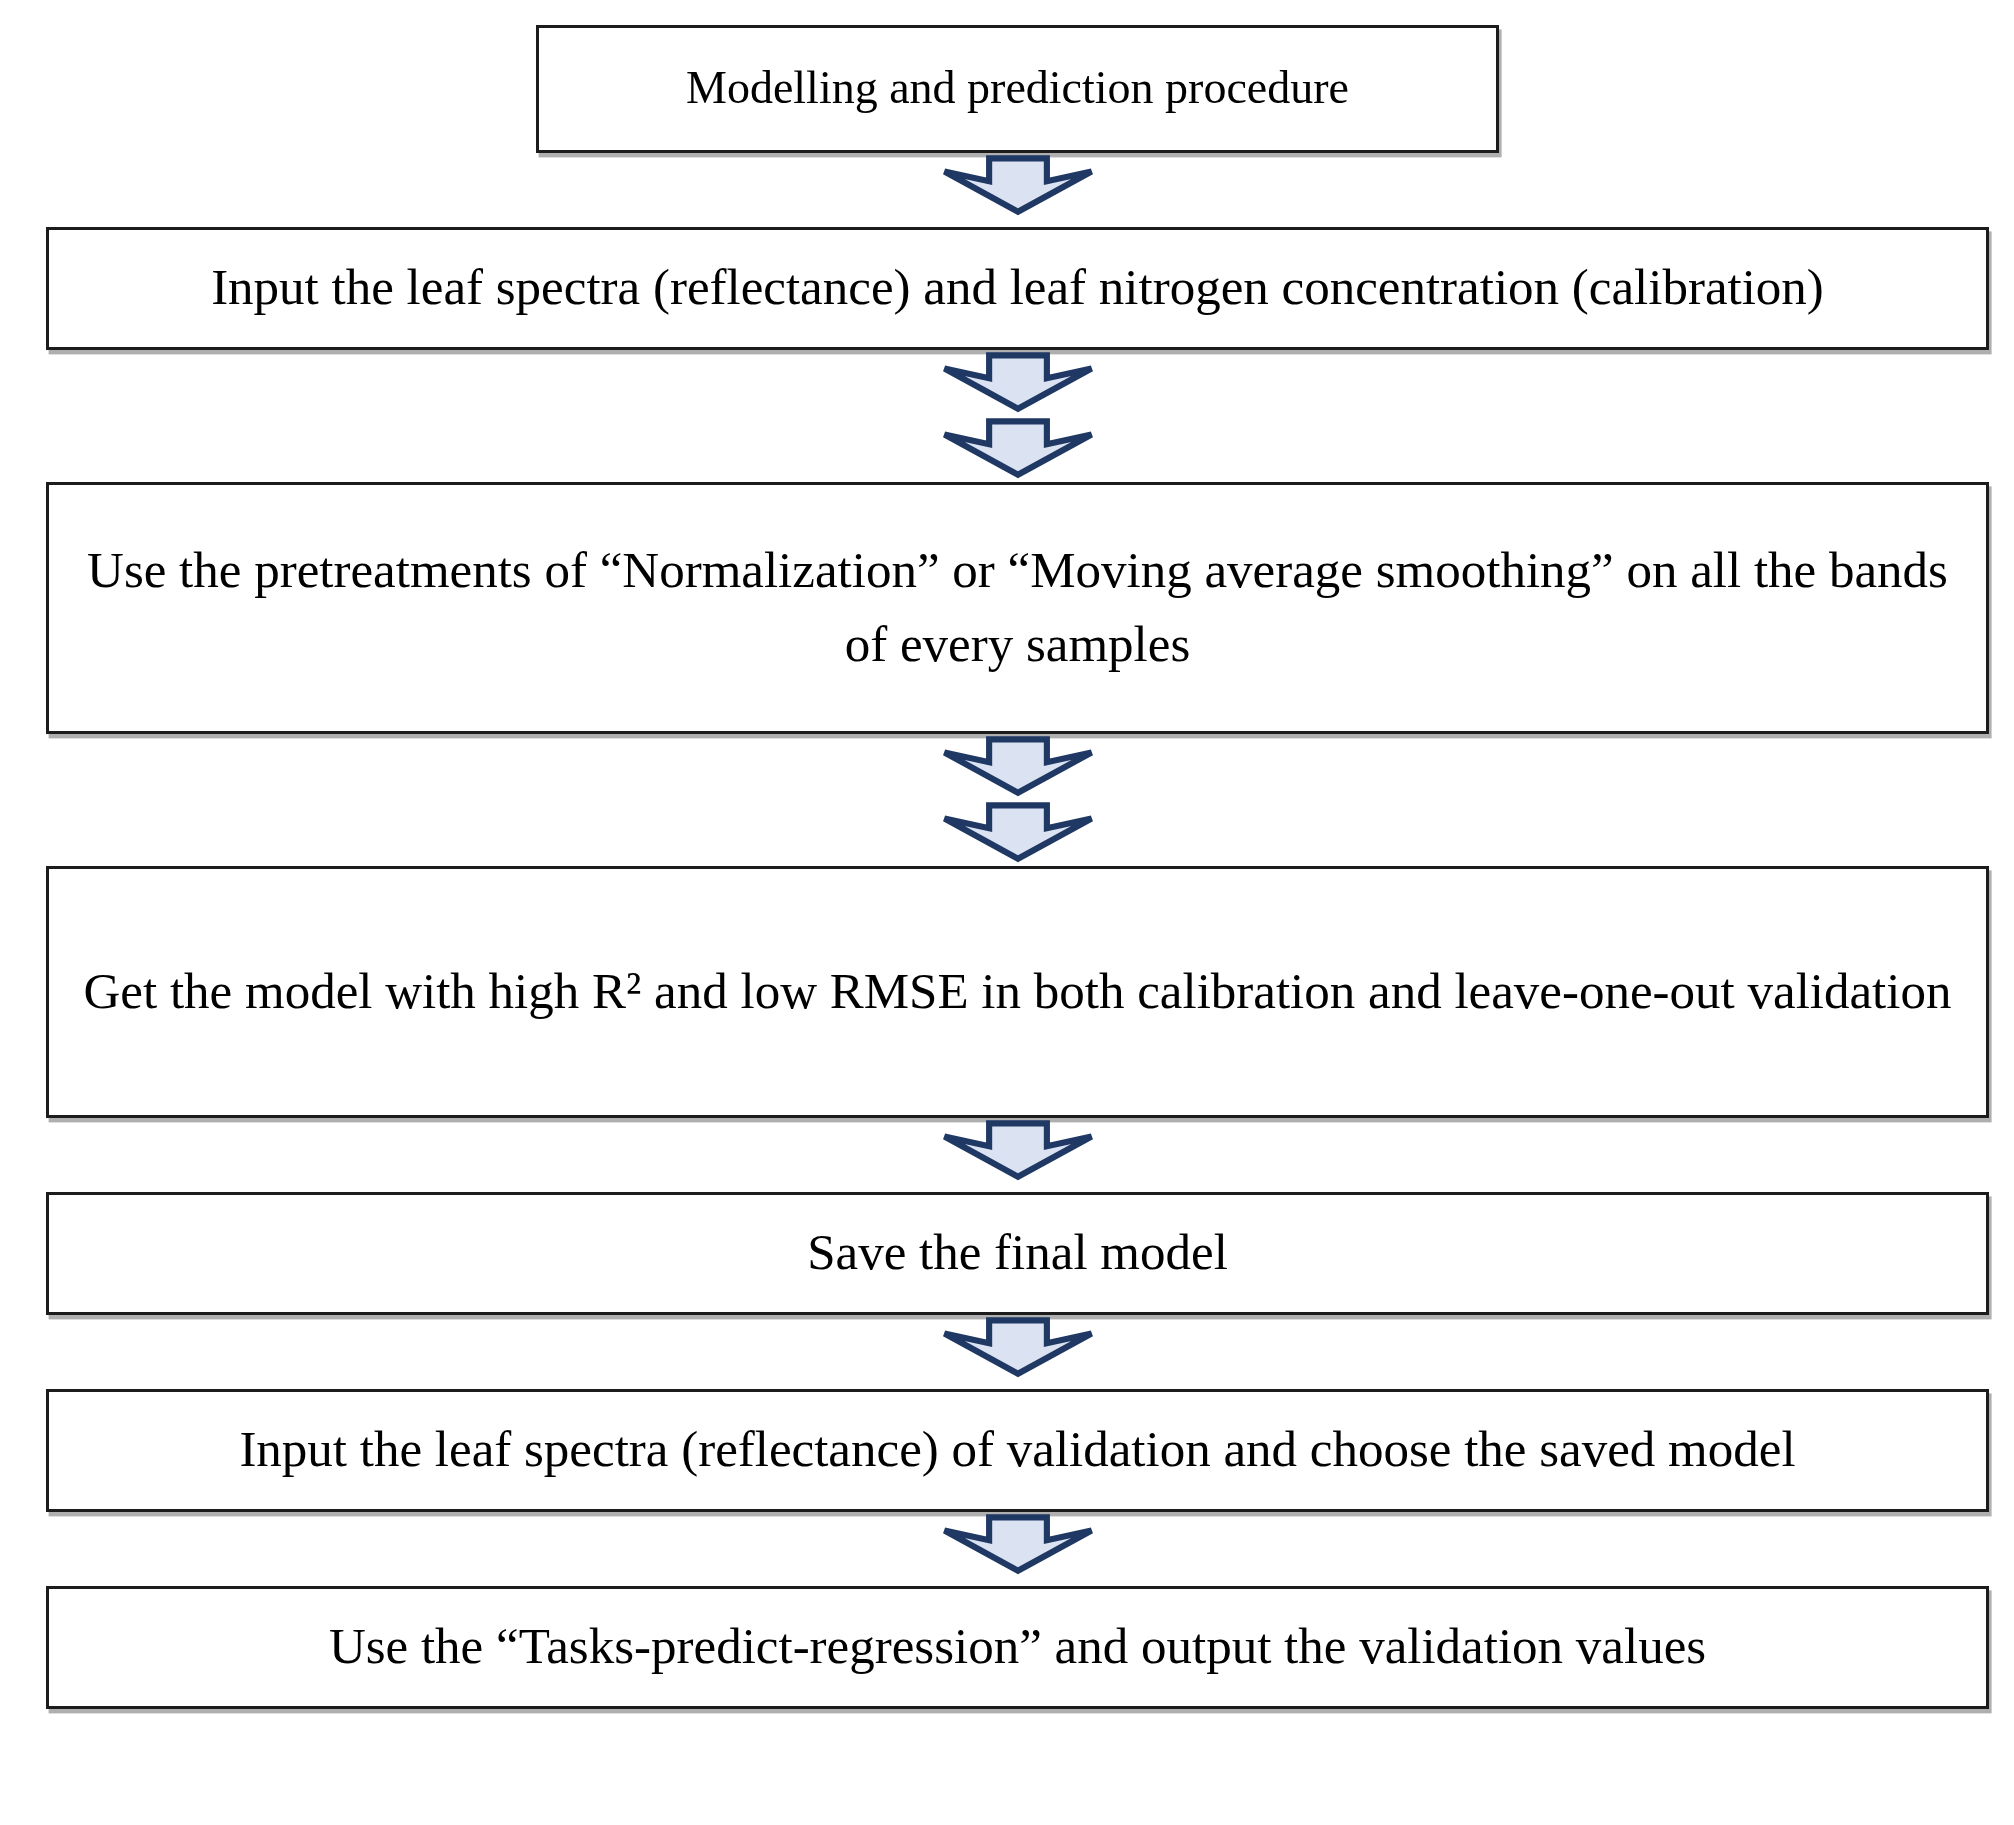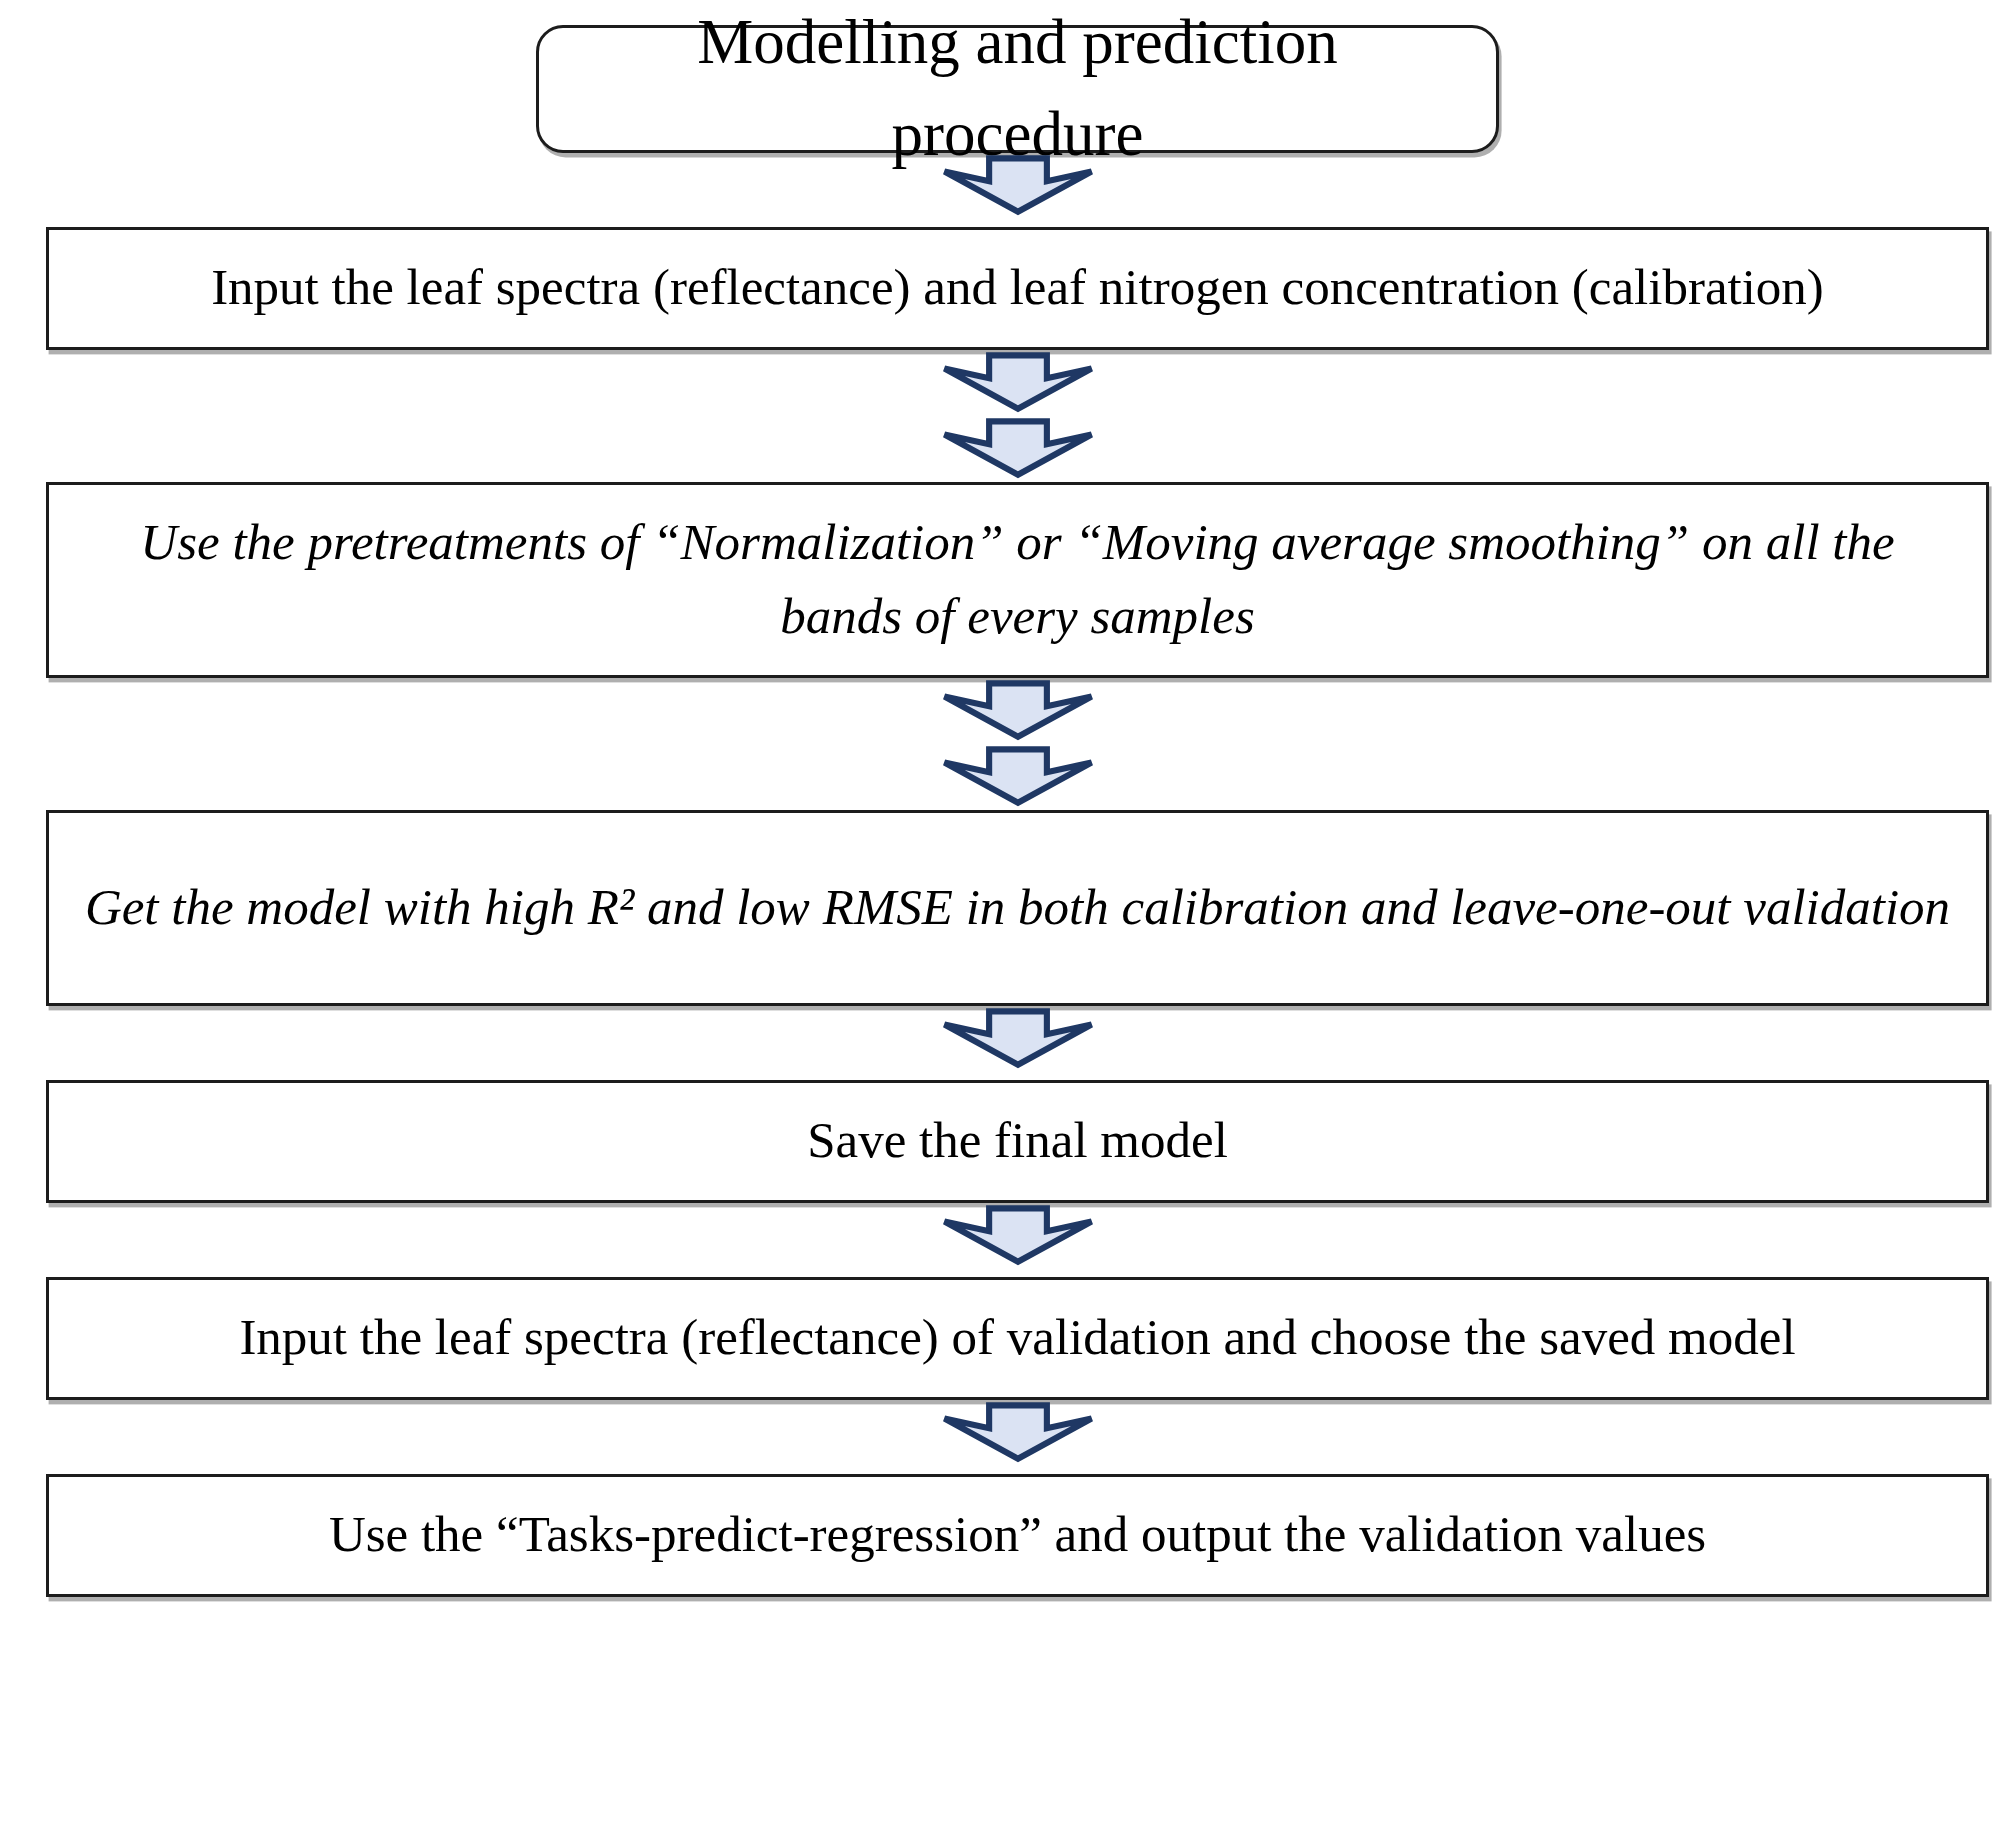--- a/index.html
+++ b/index.html
@@ -31,27 +31,26 @@
     display: flex;
     align-items: center;
     justify-content: center;
     text-align: center;
     font-size: 51px;
     line-height: 1.45;
     padding: 3.5px 26px;
     flex: 0 0 auto;
   }
   .box.single { height: 123px; margin-top: 8px; }
-  .box.double { height: 196px; font-style: italic; }
+  .box.double { height: 252px; }
   .box.title-box {
     height: 128px;
     width: 963px;
     margin: 0 auto;
-    font-size: 63px;
-    border-radius: 27px;
+    font-size: 46px;
   }
   .arrow-wrap {
     flex: 0 0 auto;
     height: 66px;
     display: flex;
     align-items: center;
     justify-content: center;
   }
   .arrow-wrap svg {
     display: block;

